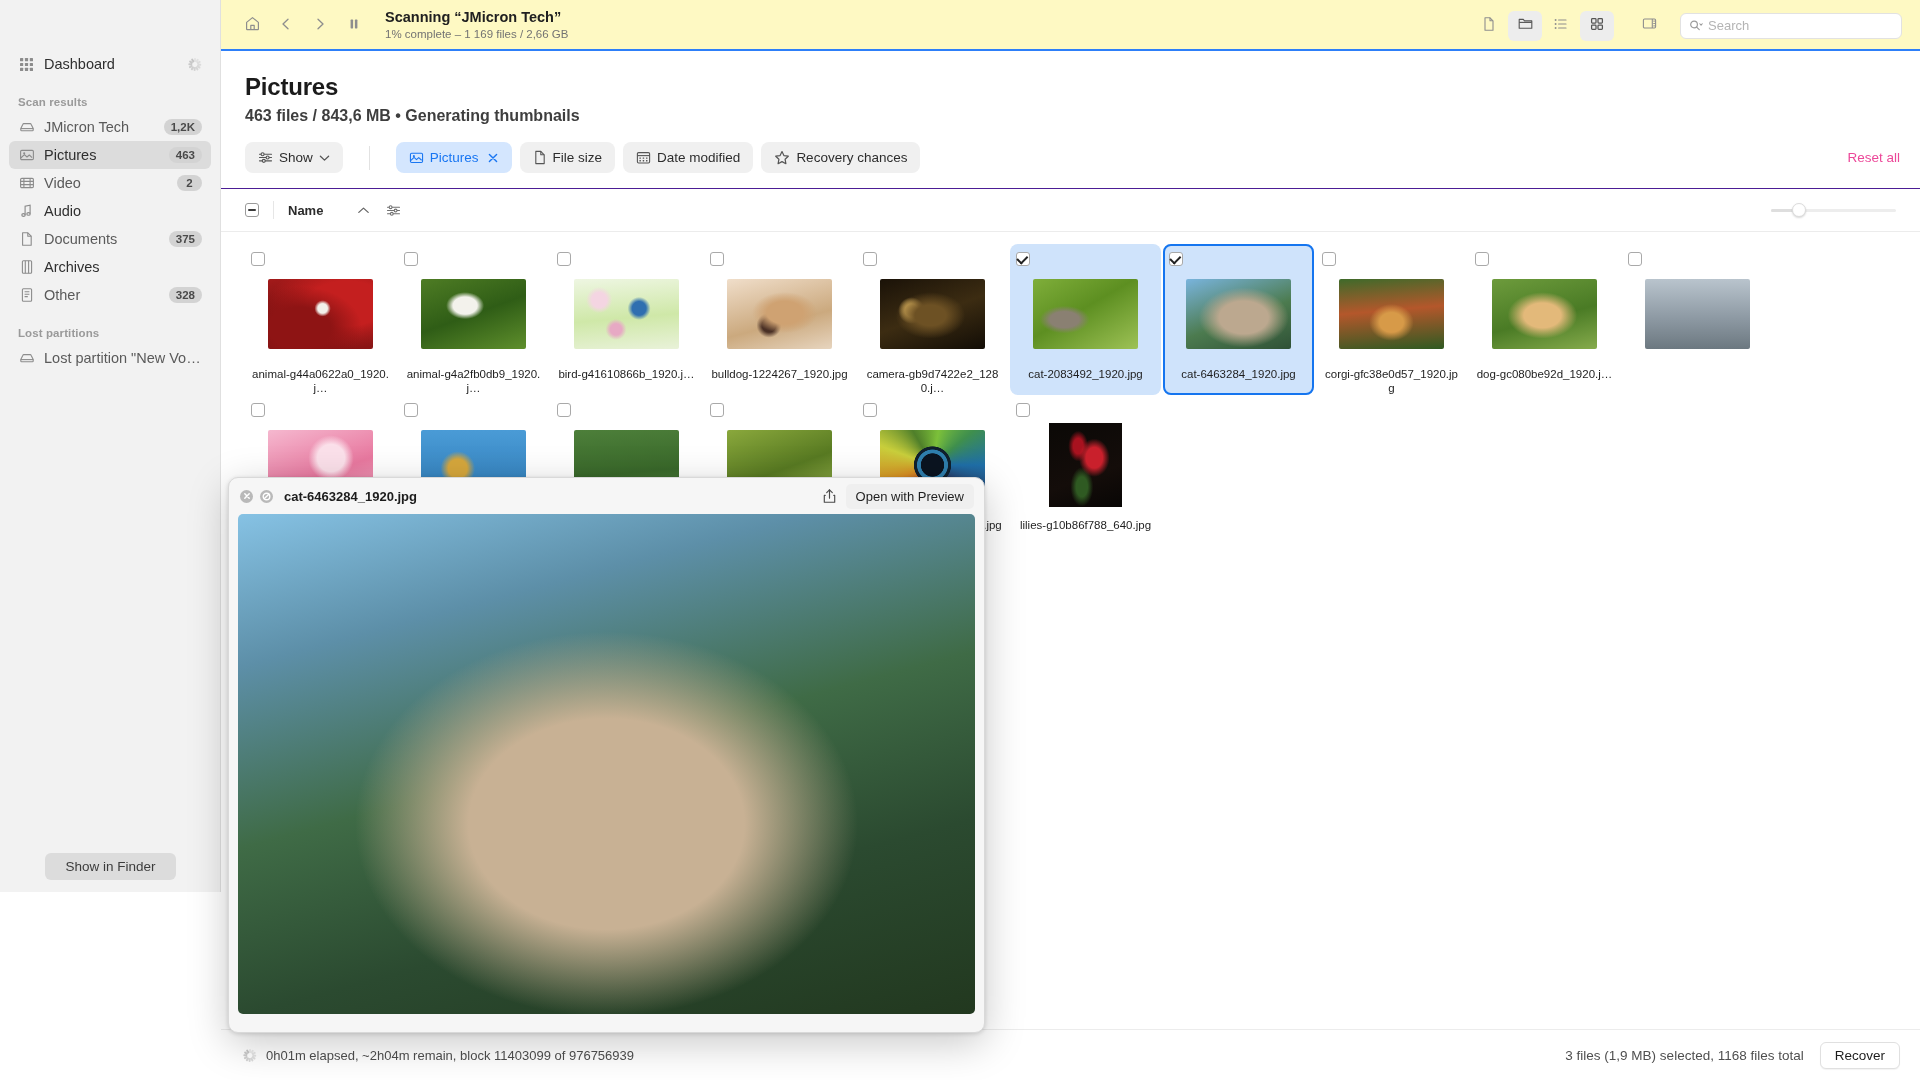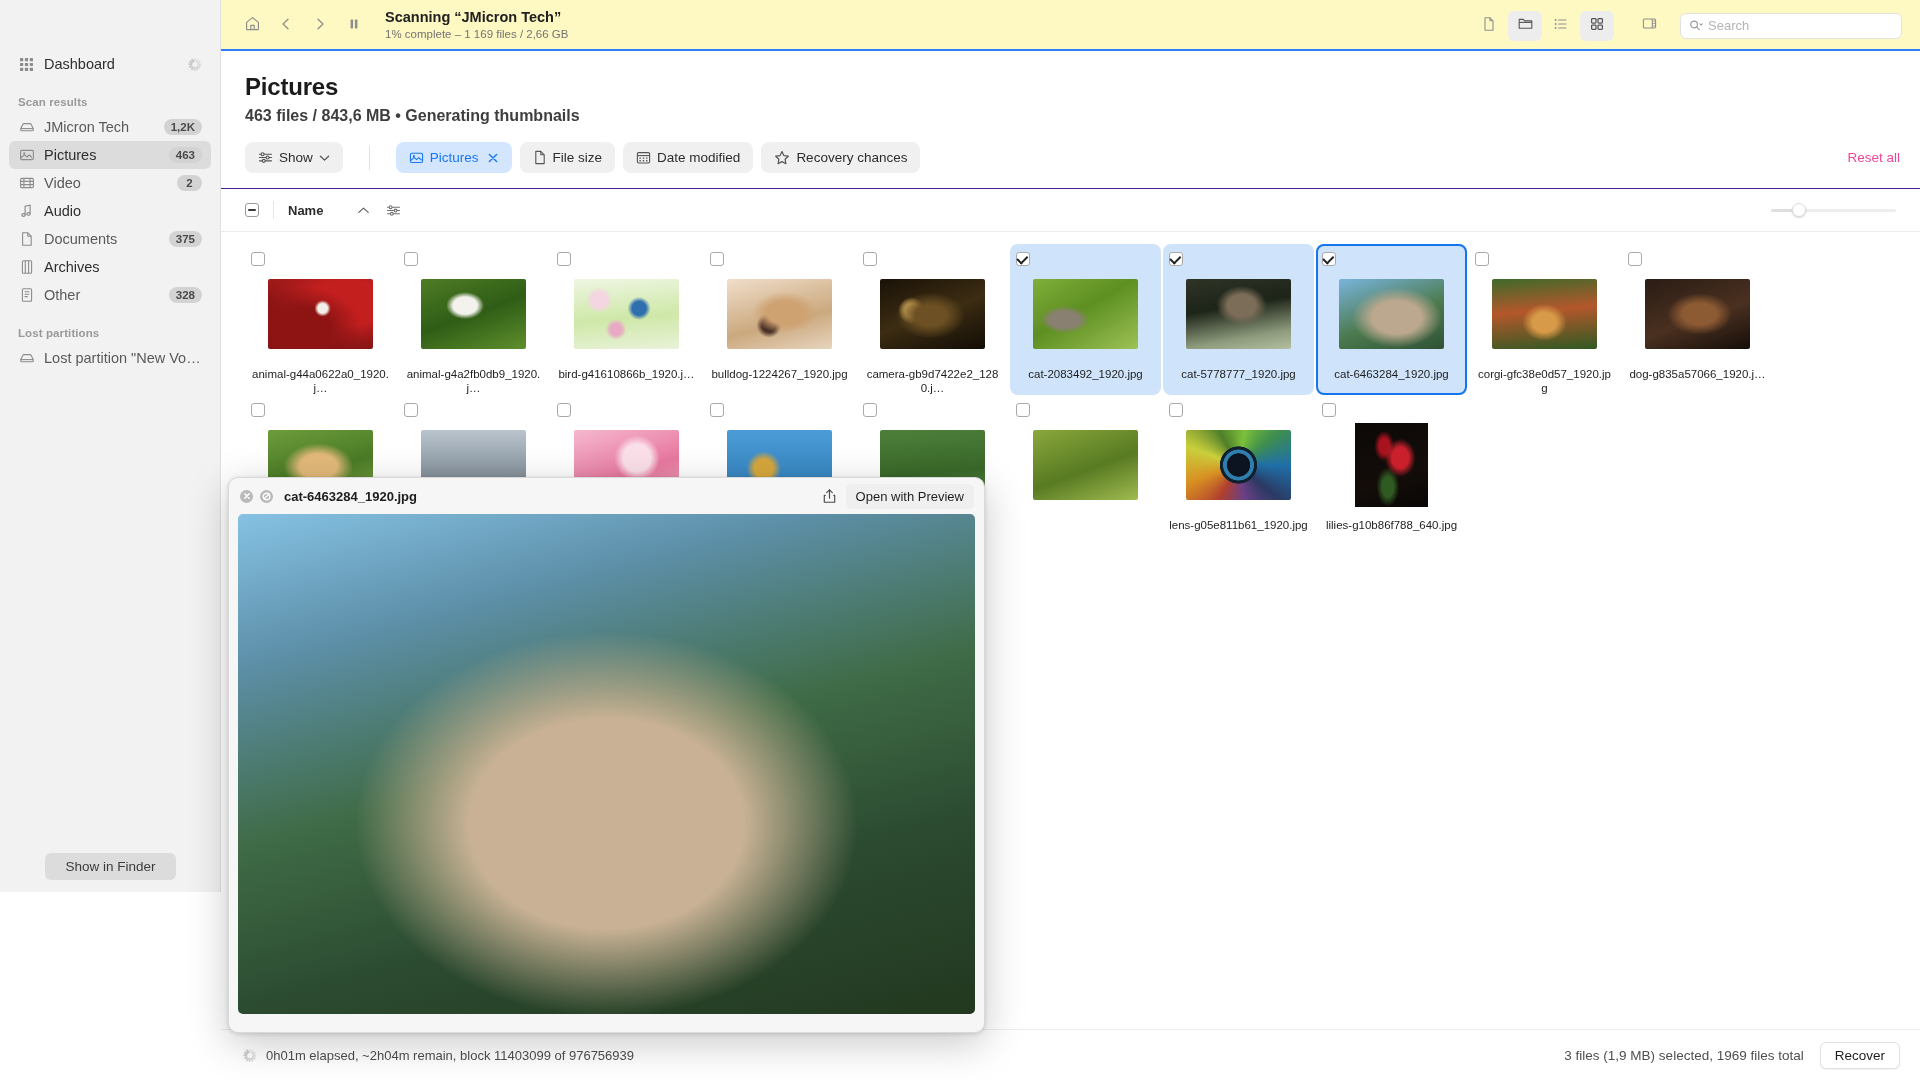--- a/index.html
+++ b/index.html
@@ -584,47 +584,33 @@
             </div>
             <div class="cap">camera-gb9d7422e2_1280.j…</div>
           </div>
           <div class="cell sel">
             <div class="cb on"></div>
             <div class="thumbbox">
               <div class="thumb" style="width: 105px; height: 70px; background: radial-gradient(at 30% 58%, rgb(138, 128, 114) 0px, rgb(138, 128, 114) 14%, rgba(138, 128, 114, 0) 24%) 0% 0% / cover, linear-gradient(150deg, rgb(127, 174, 58), rgb(93, 143, 33) 45%, rgb(158, 194, 86));"></div>
             </div>
             <div class="cap">cat-2083492_1920.jpg</div>
           </div>
-          <div class="cell sel">
-            <div class="cb on"></div>
-            <div class="thumbbox">
-              <div class="thumb" style="width: 105px; height: 70px; background: radial-gradient(at 53% 38%, rgb(124, 109, 88) 0px, rgb(124, 109, 88) 18%, rgba(124, 109, 88, 0) 32%) 0% 0% / cover, linear-gradient(170deg, rgb(46, 52, 38), rgb(29, 36, 24) 40%, rgb(141, 154, 124) 78%, rgb(180, 191, 162));"></div>
-            </div>
-            <div class="cap">cat-5778777_1920.jpg</div>
-          </div>
           <div class="cell focus">
             <div class="cb on"></div>
             <div class="thumbbox">
               <div class="thumb" style="width: 105px; height: 70px; background: radial-gradient(at 55% 55%, rgb(188, 168, 143) 0px, rgb(188, 168, 143) 30%, rgba(188, 168, 143, 0) 55%) 0% 0% / cover, radial-gradient(circle at 44% 50%, rgb(95, 168, 216) 0px, rgb(95, 168, 216) 5%, rgba(95, 168, 216, 0) 9%), linear-gradient(160deg, rgb(121, 180, 221), rgb(76, 123, 79) 55%, rgb(47, 81, 54));"></div>
             </div>
             <div class="cap">cat-6463284_1920.jpg</div>
           </div>
           <div class="cell">
             <div class="cb"></div>
             <div class="thumbbox">
               <div class="thumb" style="width: 105px; height: 70px; background: radial-gradient(at 50% 62%, rgb(215, 154, 72) 0px, rgb(215, 154, 72) 16%, rgba(215, 154, 72, 0) 30%) 0% 0% / cover, linear-gradient(175deg, rgb(62, 106, 42), rgb(180, 87, 43) 45%, rgb(47, 90, 34));"></div>
             </div>
             <div class="cap">corgi-gfc38e0d57_1920.jpg</div>
-          </div>
-          <div class="cell">
-            <div class="cb"></div>
-            <div class="thumbbox">
-              <div class="thumb" style="width: 105px; height: 70px; background: radial-gradient(at 52% 50%, rgb(140, 90, 51) 0px, rgb(140, 90, 51) 22%, rgba(140, 90, 51, 0) 42%) 0% 0% / cover, linear-gradient(160deg, rgb(42, 28, 20), rgb(74, 48, 32) 55%, rgb(21, 14, 9));"></div>
-            </div>
-            <div class="cap">dog-g835a57066_1920.j…</div>
           </div>
           <div class="cell">
             <div class="cb"></div>
             <div class="thumbbox">
               <div class="thumb" style="width: 105px; height: 70px; background: radial-gradient(at 48% 52%, rgb(227, 185, 122) 0px, rgb(227, 185, 122) 24%, rgba(227, 185, 122, 0) 45%) 0% 0% / cover, linear-gradient(165deg, rgb(109, 155, 60), rgb(74, 123, 37) 55%, rgb(134, 171, 76));"></div>
             </div>
             <div class="cap">dog-gc080be92d_1920.j…</div>
           </div>
           <div class="cell">
             <div class="cb"></div>
@@ -690,21 +676,21 @@
             <i style="transform: rotate(180deg); opacity: 0.55;"></i>
             <i style="transform: rotate(210deg); opacity: 0.6;"></i>
             <i style="transform: rotate(240deg); opacity: 0.65;"></i>
             <i style="transform: rotate(270deg); opacity: 0.7;"></i>
             <i style="transform: rotate(300deg); opacity: 0.75;"></i>
             <i style="transform: rotate(330deg); opacity: 0.8;"></i>
           </span>
         <span id="status-text">0h01m elapsed, ~2h04m remain, block 11403099 of 976756939</span>
       </div>
       <div id="status-right">
-        <span id="sel-text">3 files (1,9 MB) selected, 1969 files total</span>
+        <span id="sel-text">3 files (1,9 MB) selected, 1168 files total</span>
         <button id="recover-btn">Recover</button>
       </div>
     </div>
   </div>
 
   <div id="preview">
     <div id="pv-head">
       <span class="pv-cbtn">
         <svg width="8" height="8" viewBox="0 0 8 8" fill="none" stroke="#fff" stroke-width="1.5" stroke-linecap="round">
             <path d="M1.8 1.8 6.2 6.2M6.2 1.8 1.8 6.2"></path>

